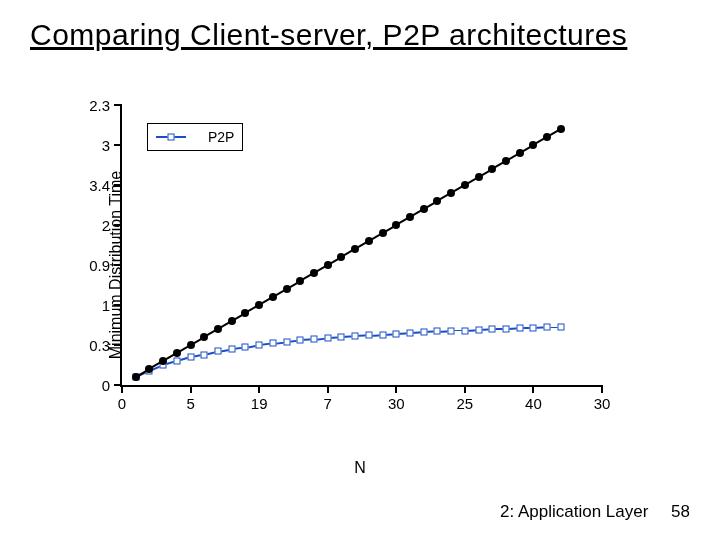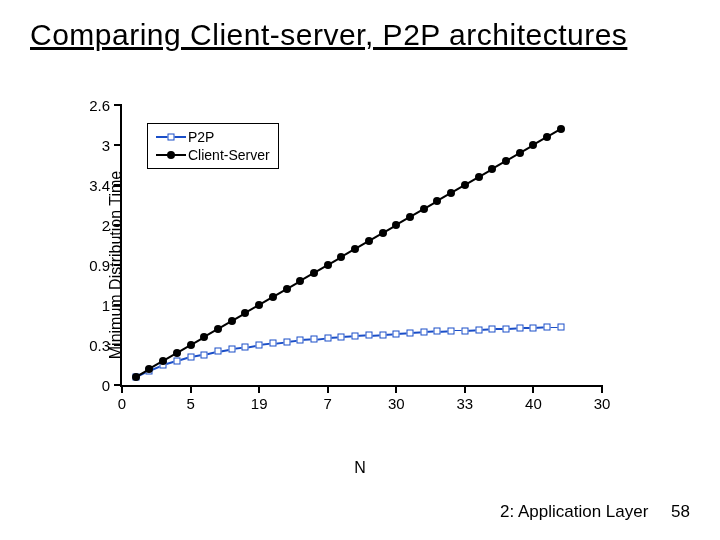--- a/index.html
+++ b/index.html
@@ -102,21 +102,21 @@
     left: 25px;
     border: 1px solid #000;
     background: #fff;
     padding: 4px 8px;
     font-family: Arial, sans-serif;
     font-size: 14px;
   }
   .legend-row {
     display: flex;
     align-items: center;
-    gap: 2px;
+    gap: 22px;
     height: 18px;
   }
   .legend-swatch {
     width: 30px;
     height: 10px;
     position: relative;
   }
   .legend-swatch .line {
     position: absolute;
     top: 4px;
@@ -165,56 +165,49 @@
   <div class="xlabel">N</div>
   <div class="plot" id="plot">
     <div class="legend">
       <div class="legend-row">
         <div class="legend-swatch">
           <div class="line line-blue"></div>
           <div class="marker marker-square"></div>
         </div>
         <span>P2P</span>
       </div>
-      <div class="legend-row">
-        <div class="legend-swatch">
-          <div class="line line-black"></div>
-          <div class="marker marker-circle"></div>
-        </div>
-        <span>Client-Server</span>
-      </div>
     </div>
   <div class="tick-y" style="top: 279px;"></div>
       <div class="tick-y-label" style="top: 280px;">0</div>
       <div class="tick-y" style="top: 239px;"></div>
       <div class="tick-y-label" style="top: 240px;">0.3</div>
       <div class="tick-y" style="top: 199px;"></div>
       <div class="tick-y-label" style="top: 200px;">1</div>
       <div class="tick-y" style="top: 159px;"></div>
       <div class="tick-y-label" style="top: 160px;">0.9</div>
       <div class="tick-y" style="top: 119px;"></div>
       <div class="tick-y-label" style="top: 120px;">2</div>
       <div class="tick-y" style="top: 79px;"></div>
       <div class="tick-y-label" style="top: 80px;">3.4</div>
       <div class="tick-y" style="top: 39px;"></div>
       <div class="tick-y-label" style="top: 40px;">3</div>
       <div class="tick-y" style="top: -1px;"></div>
-      <div class="tick-y-label" style="top: 0px;">2.6</div>
+      <div class="tick-y-label" style="top: 0px;">2.3</div>
       <div class="tick-x" style="left: -1px;"></div>
       <div class="tick-x-label" style="left: 0px;">0</div>
       <div class="tick-x" style="left: 67.5714px;"></div>
       <div class="tick-x-label" style="left: 68.5714px;">5</div>
       <div class="tick-x" style="left: 136.143px;"></div>
       <div class="tick-x-label" style="left: 137.143px;">19</div>
       <div class="tick-x" style="left: 204.714px;"></div>
       <div class="tick-x-label" style="left: 205.714px;">7</div>
       <div class="tick-x" style="left: 273.286px;"></div>
       <div class="tick-x-label" style="left: 274.286px;">30</div>
       <div class="tick-x" style="left: 341.857px;"></div>
-      <div class="tick-x-label" style="left: 342.857px;">33</div>
+      <div class="tick-x-label" style="left: 342.857px;">25</div>
       <div class="tick-x" style="left: 410.429px;"></div>
       <div class="tick-x-label" style="left: 411.429px;">40</div>
       <div class="tick-x" style="left: 479px;"></div>
       <div class="tick-x-label" style="left: 480px;">30</div>
       <div class="series-line" style="left: 13.7143px; top: 271.25px; width: 15.1341px; background: rgb(26, 78, 200); transform: rotate(-25.0169deg);"></div>
       <div class="series-line" style="left: 27.4286px; top: 264.85px; width: 14.8136px; background: rgb(26, 78, 200); transform: rotate(-22.2118deg);"></div>
       <div class="series-line" style="left: 41.1429px; top: 259.25px; width: 14.2857px; background: rgb(26, 78, 200); transform: rotate(-16.2602deg);"></div>
       <div class="series-line" style="left: 54.8571px; top: 255.25px; width: 14.2857px; background: rgb(26, 78, 200); transform: rotate(-16.2602deg);"></div>
       <div class="series-line" style="left: 68.5714px; top: 251.25px; width: 13.9227px; background: rgb(26, 78, 200); transform: rotate(-9.92625deg);"></div>
       <div class="series-line" style="left: 82.2857px; top: 248.85px; width: 14.0827px; background: rgb(26, 78, 200); transform: rotate(-13.134deg);"></div>

